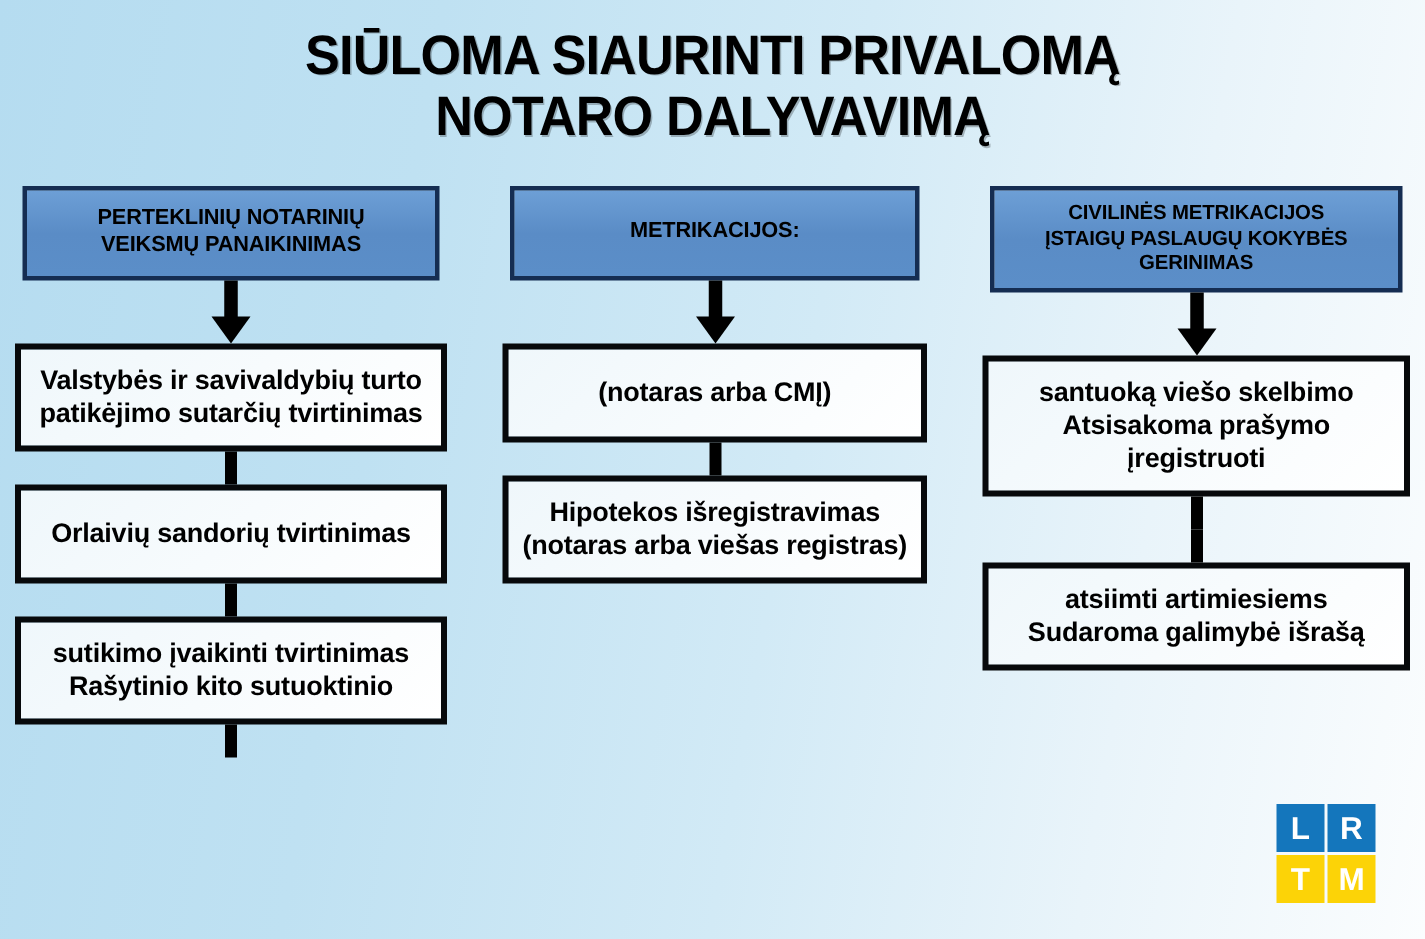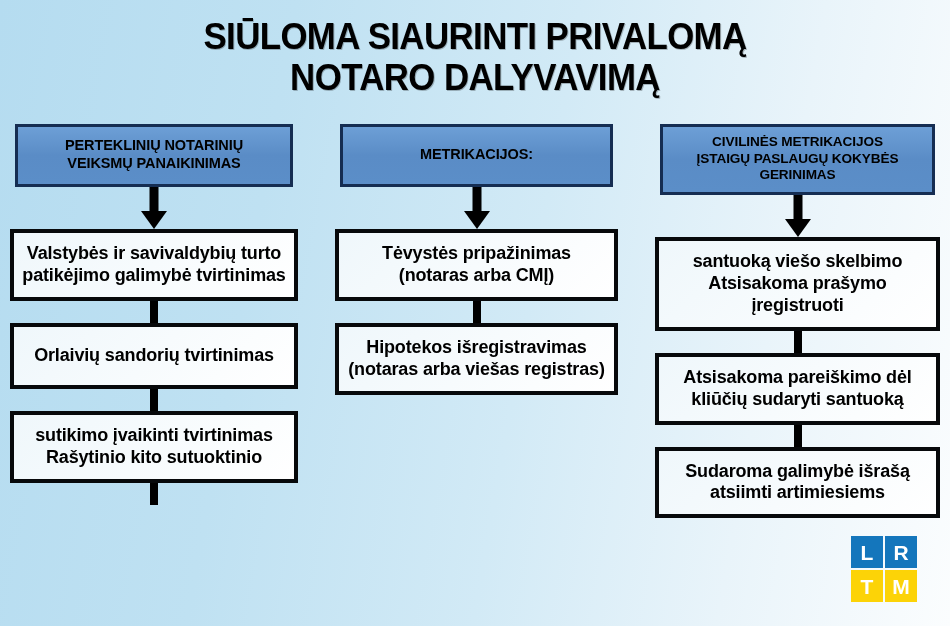--- a/index.html
+++ b/index.html
@@ -168,21 +168,21 @@
     </div>
 
     <div class="arrow">
       <div class="stem"></div>
         <div class="head"></div>
     </div>
 
     <div class="box">
       <div>
         <span>Valstybės ir savivaldybių turto</span>
-        <span>patikėjimo galimybė tvirtinimas</span>
+        <span>patikėjimo sutarčių tvirtinimas</span>
       </div>
     </div>
     <div class="connector"></div>
 
     <div class="box">
       <div>
         <span>Orlaivių sandorių tvirtinimas</span>
       </div>
     </div>
     <div class="connector"></div>
@@ -204,21 +204,20 @@
       </div>
     </div>
 
     <div class="arrow">
       <div class="stem"></div>
         <div class="head"></div>
     </div>
 
     <div class="box">
       <div>
-        <span>Tėvystės pripažinimas</span>
         <span>(notaras arba CMĮ)</span>
       </div>
     </div>
     <div class="connector"></div>
 
     <div class="box">
       <div>
         <span>Hipotekos išregistravimas</span>
         <span>(notaras arba viešas registras)</span>
       </div>
@@ -240,32 +239,26 @@
     </div>
 
     <div class="box">
       <div>
         <span>santuoką viešo skelbimo</span>
         <span>Atsisakoma prašymo įregistruoti</span>
       </div>
     </div>
     <div class="connector"></div>
 
-    <div class="box">
-      <div>
-        <span>Atsisakoma pareiškimo dėl</span>
-        <span>kliūčių sudaryti santuoką</span>
-      </div>
-    </div>
-    <div class="connector"></div>
-
-    <div class="box">
-      <div>
+    <div class="connector"></div>
+
+    <div class="box">
+      <div>
+        <span>atsiimti artimiesiems</span>
         <span>Sudaroma galimybė išrašą</span>
-        <span>atsiimti artimiesiems</span>
       </div>
     </div>
   </div>
 
 </div>
 
 <div class="logo">
   <div class="logo-cell blue">L</div>
   <div class="logo-cell blue">R</div>
   <div class="logo-cell yellow">T</div>

